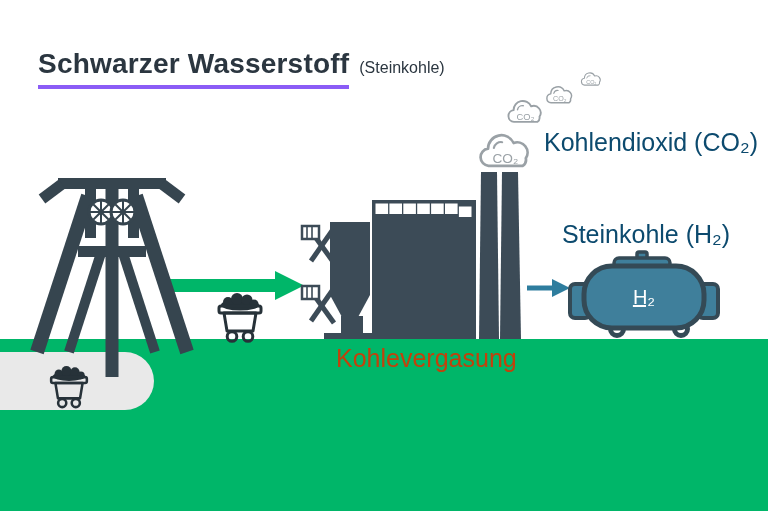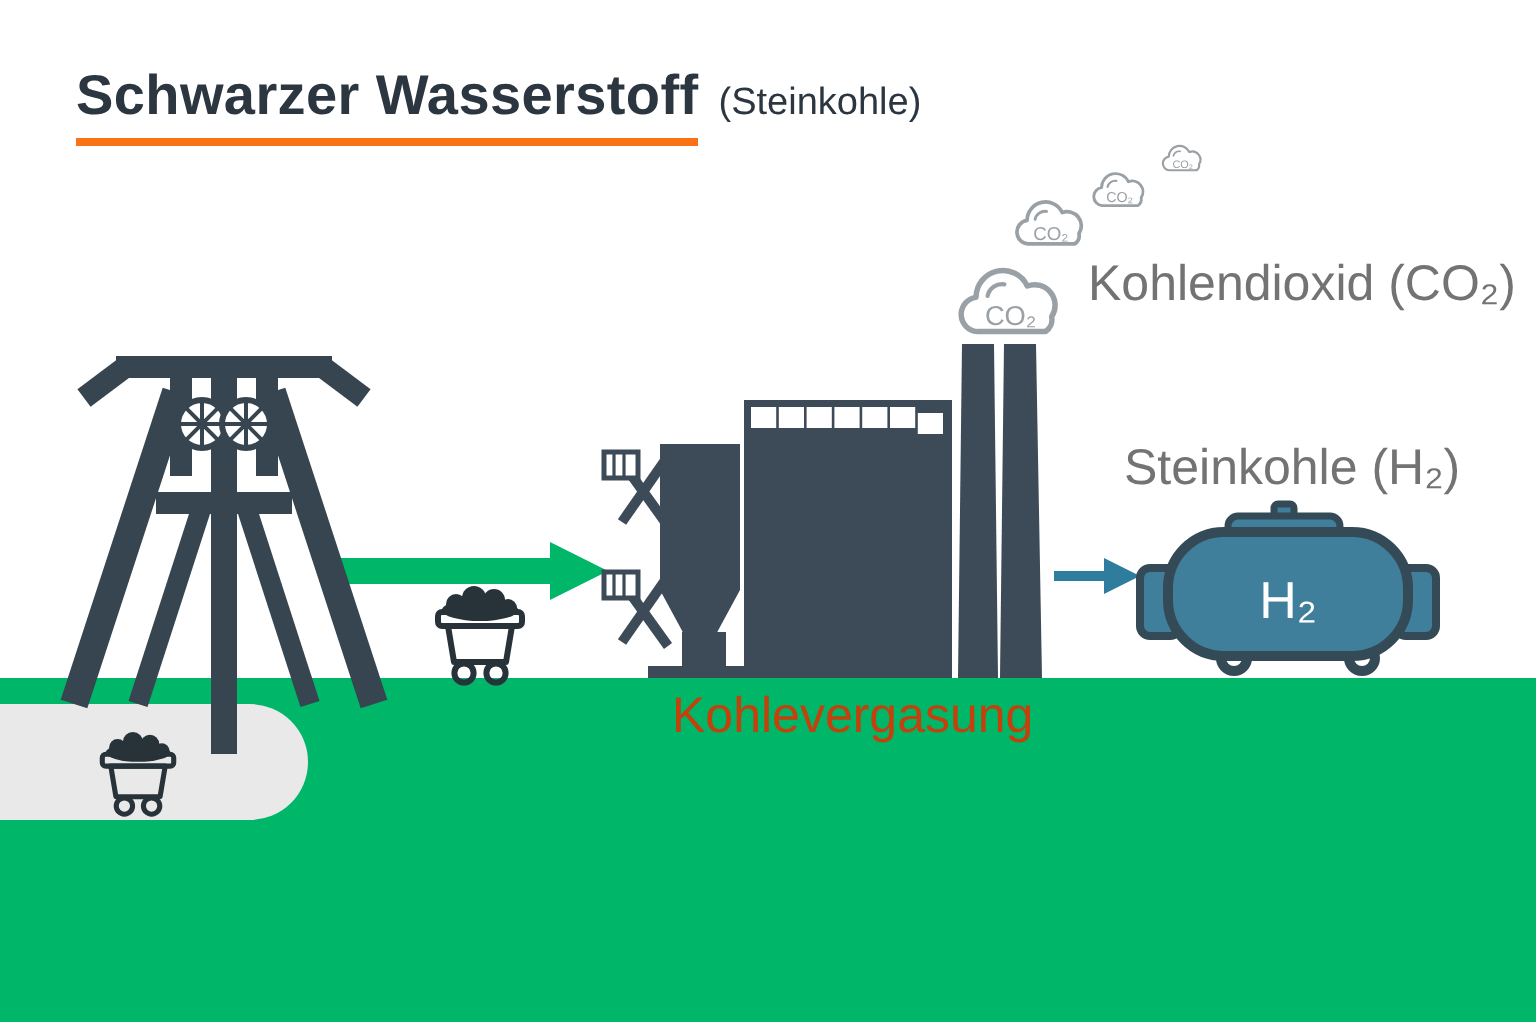--- a/index.html
+++ b/index.html
@@ -5,29 +5,29 @@
   html,body{margin:0;padding:0;background:#fff;}
   .canvas{
     position:relative;width:768px;height:511px;background:#ffffff;overflow:hidden;
     font-family:"Liberation Sans","DejaVu Sans",sans-serif;
   }
   .scene{position:absolute;left:0;top:0;width:768px;height:511px;}
   .txt{position:absolute;white-space:nowrap;line-height:1;}
   .title-wrap{position:absolute;left:38px;top:32px;display:flex;align-items:baseline;gap:10px;}
   .title-main{
     font-size:28px;font-weight:bold;color:#2b3640;letter-spacing:.2px;
-    border-bottom:4px solid #f97316;padding-bottom:5px;
+    border-bottom:4px solid #8b5cf6;padding-bottom:5px;margin-top:16px;
   }
-  .title-qualifier{font-size:19px;color:#2b3640;}
-  .label-teal{color:#737373;}
+  .title-qualifier{font-size:16px;color:#2b3640;}
+  .label-teal{color:#0c4a6e;}
   .label-steinkohle{left:170px;top:252px;font-size:27px;}
   .label-co2{left:544px;top:130px;font-size:25px;}
   .label-h2{left:562px;top:222px;font-size:25px;}
   .label-plant{left:336px;top:346px;font-size:25px;color:#c2410c;}
-  .label-tank{left:584px;top:287px;width:120px;text-align:center;font-size:26px;color:#ffffff;}
+  .label-tank{left:584px;top:287px;width:120px;text-align:center;font-size:20px;color:#ffffff;text-decoration:underline;}
   .cloud-path{fill:#ffffff;stroke:#9aa1a6;stroke-width:2.6;stroke-linejoin:round;stroke-linecap:round;}
   .cloud-curl{fill:none;stroke:#9aa1a6;stroke-width:2;stroke-linecap:round;}
   .cloud-text{fill:#9aa1a6;font-size:13px;text-anchor:middle;font-family:"Liberation Sans","DejaVu Sans",sans-serif;}
   .slate{fill:#3c4b57;}
   .frame{fill:#36454f;}
   .frame-line{stroke:#36454f;}
   .cart-stroke{fill:none;stroke:#273239;stroke-width:3;stroke-linejoin:round;}
 </style>
 </head>
 <body>

